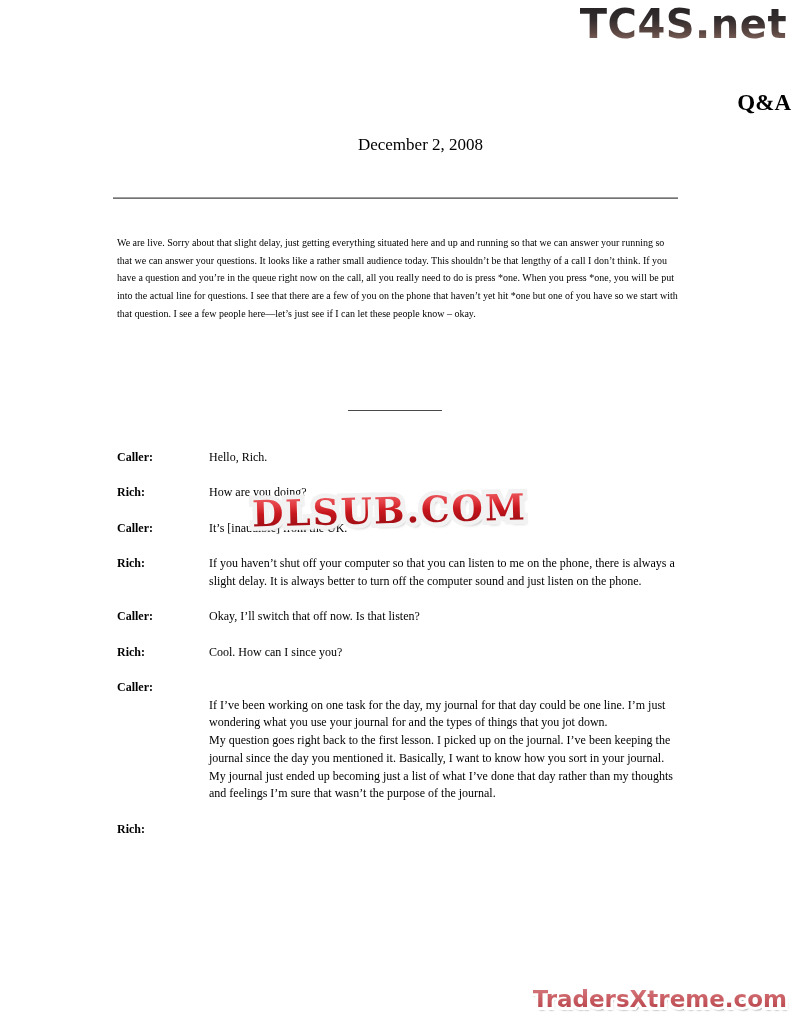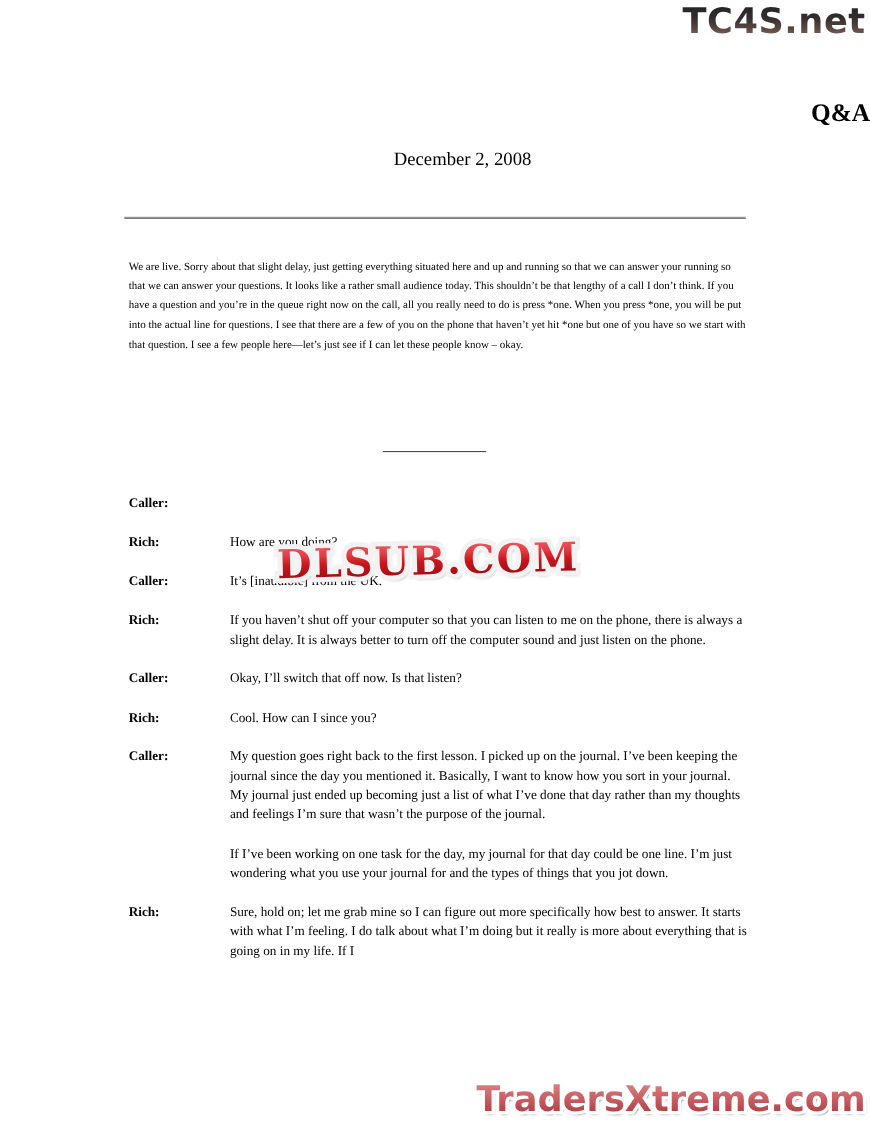--- a/index.html
+++ b/index.html
@@ -13,21 +13,21 @@
     color: #000000;
   }
 
   
   .tc4s-logo {
     position: absolute;
     top: 2px;
     right: 4px;
     font-family: "DejaVu Sans", sans-serif;
     font-weight: bold;
-    font-size: 32px;
+    font-size: 40px;
     line-height: 1.1;
     letter-spacing: 0.5px;
     color: #2e2a2b;
   }
   @supports ((-webkit-background-clip: text) or (background-clip: text)) {
     .tc4s-logo {
       background: linear-gradient(180deg, #232021 0%, #332d2e 40%, #5d4843 70%, #9b7770 100%);
       -webkit-background-clip: text;
       background-clip: text;
       color: transparent;
@@ -141,21 +141,21 @@
       color: transparent;
     }
   }
 
   
   .tx-logo {
     right: 4px;
     top: 978px;
     font-family: "DejaVu Sans", sans-serif;
     font-weight: bold;
-    font-size: 32px;
+    font-size: 23px;
     line-height: 42px;
     letter-spacing: 0px;
   }
   .tx-logo .stroke-layer {
     color: rgba(0,0,0,0);
     -webkit-text-stroke: 6px #ffffff;
     text-shadow: 2px 3px 2px rgba(70,70,70,0.85), -1px 2px 2px rgba(110,110,110,0.5);
   }
   .tx-logo .fill-layer { color: #c4555b; }
   @supports ((-webkit-background-clip: text) or (background-clip: text)) {
@@ -180,20 +180,21 @@
   <div class="top-rule"></div>
 
   <div class="intro">We are live. Sorry about that slight delay, just getting everything situated here and up and running so that we can answer your running so that we can answer your questions. It looks like a rather small audience today. This shouldn’t be that lengthy of a call I don’t think. If you have a question and you’re in the queue right now on the call, all you really need to do is press *one. When you press *one, you will be put into the actual line for questions. I see that there are a few of you on the phone that haven’t yet hit *one but one of you have so we start with that question. I see a few people here—let’s just see if I can let these people know – okay.</div>
 
   <div class="mid-rule"></div>
 
   <div class="transcript">
 
     <div class="entry">
       <div class="speaker">Caller:</div>
+      <div class="dialogue">Hello, Rich.</div>
     </div>
 
     <div class="entry">
       <div class="speaker">Rich:</div>
       <div class="dialogue">How are you doing?</div>
     </div>
 
     <div class="entry">
       <div class="speaker">Caller:</div>
       <div class="dialogue">It’s [inaudible] from the UK.</div>
@@ -210,28 +211,27 @@
     </div>
 
     <div class="entry">
       <div class="speaker">Rich:</div>
       <div class="dialogue">Cool. How can I since you?</div>
     </div>
 
     <div class="entry">
       <div class="speaker">Caller:</div>
       <div class="dialogue">
+        <div class="para para-gap">If I’ve been working on one task for the day, my journal for that day could be one line. I’m just wondering what you use your journal for and the types of things that you jot down.</div>
         <div class="para">My question goes right back to the first lesson. I picked up on the journal. I’ve been keeping the journal since the day you mentioned it. Basically, I want to know how you sort in your journal. My journal just ended up becoming just a list of what I’ve done that day rather than my thoughts and feelings I’m sure that wasn’t the purpose of the journal.</div>
-        <div class="para para-gap">If I’ve been working on one task for the day, my journal for that day could be one line. I’m just wondering what you use your journal for and the types of things that you jot down.</div>
       </div>
     </div>
 
     <div class="entry">
       <div class="speaker">Rich:</div>
-      <div class="dialogue">Sure, hold on; let me grab mine so I can figure out more specifically how best to answer. It starts with what I’m feeling. I do talk about what I’m doing but it really is more about everything that is going on in my life. If I</div>
     </div>
 
   </div>
 
   <div class="outlined dlsub">
     <span class="stroke-layer">DLSUB.COM</span>
     <span class="fill-layer">DLSUB.COM</span>
   </div>
 
   <div class="outlined tx-logo">

